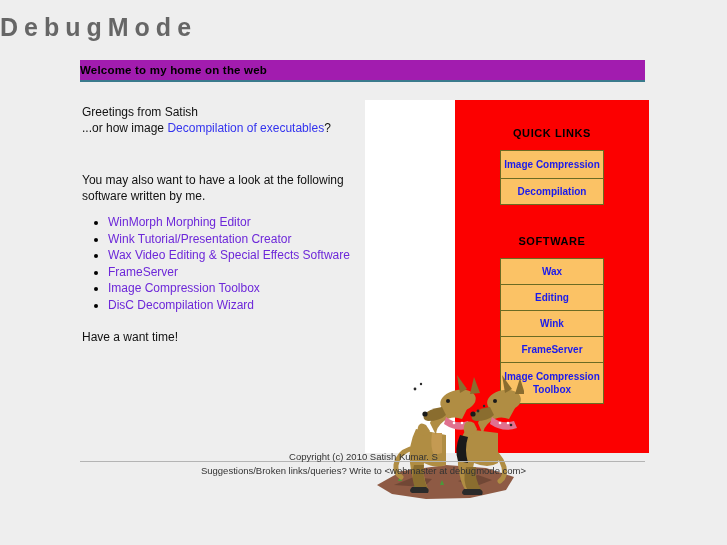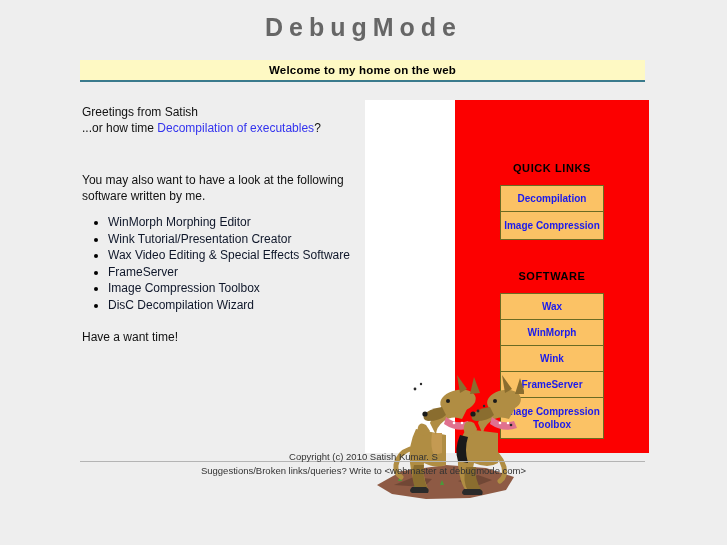--- a/index.html
+++ b/index.html
@@ -10,45 +10,45 @@
     width: 727px;
     height: 545px;
     background: #eeeeee;
     font-family: "Liberation Sans", sans-serif;
     overflow: hidden;
     position: relative;
   }
 
   
   .site-title {
-    text-align: center;
+    text-align: left;
     font-size: 25px;
     font-weight: bold;
     color: #666666;
     letter-spacing: 6px;
     padding-top: 13px;
     height: 34px;
     box-sizing: border-box;
   }
 
   
   .banner-wrap {
     position: absolute;
     left: 80px;
     top: 60px;
     width: 565px;
     height: 22px;
   }
   .banner {
     width: 100%;
     height: 100%;
-    background: #fef9c3;
+    background: #a21caf;
     border-bottom: 2px solid #3a7a8c;
     box-sizing: border-box;
-    text-align: center;
+    text-align: left;
     font-size: 11.5px;
     font-weight: bold;
     color: #000000;
     line-height: 20px;
     letter-spacing: 0.2px;
   }
 
   
   .content {
     position: absolute;
@@ -85,21 +85,21 @@
     margin: 10px 0 0 0;
     padding-left: 26px;
     list-style: disc;
   }
   ul.sw-list li {
     line-height: 16.5px;
     color: #000000;
     font-size: 12px;
   }
   ul.sw-list li a {
-    color: #0f172a;
+    color: #6d28d9;
     text-decoration: none;
   }
 
   
   .img-panel {
     position: absolute;
     left: 361px;
     top: 5px;
     width: 90px;
     height: 353px;
@@ -115,21 +115,21 @@
     height: 353px;
     background: #fc0000;
   }
   .panel-heading {
     text-align: center;
     font-size: 11px;
     font-weight: bold;
     color: #000000;
     letter-spacing: 0.6px;
   }
-  .qh { padding-top: 27px; margin-top: 35px; }
+  .qh { padding-top: 27px; }
   .sh { padding-top: 30px; text-align: center; }
 
   .btn-group {
     width: 102px;
     margin: 11px auto 0 auto;
     border: 1px solid #6b6b23;
   }
   .btn {
     background: #fbc265;
     color: #1a1aee;
@@ -184,21 +184,21 @@
   <div class="banner">Welcome to my home on the web</div>
 </div>
 
 <div class="content">
 
   <div class="left-col">
 
     <p class="p-greeting">Greetings from Satish</p>
 
     <p>
-      <span>...or how time </span><a class="link">Decompilation of executables</a><span>?</span>
+      <span>...or how image </span><a class="link">Decompilation of executables</a><span>?</span>
     </p>
 
     <p class="p-software">You may also want to have a look at the following</p>
     <p>software written by me.</p>
 
     <ul class="sw-list">
       <li><a>WinMorph Morphing Editor</a></li>
       <li><a>Wink Tutorial/Presentation Creator</a></li>
       <li><a>Wax Video Editing &amp; Special Effects Software</a></li>
       <li><a>FrameServer</a></li>
@@ -209,29 +209,29 @@
     <p class="p-nice">Have a want time!</p>
   </div>
 
   <div class="img-panel"></div>
 
   <div class="red-panel">
 
     <div class="panel-heading qh">QUICK LINKS</div>
 
     <div class="btn-group">
+      <div class="btn tall">Image Compression</div>
       <div class="btn">Decompilation</div>
-      <div class="btn tall">Image Compression</div>
     </div>
 
     <div class="panel-heading sh">SOFTWARE</div>
 
     <div class="btn-group">
       <div class="btn">Wax</div>
-      <div class="btn">WinMorph</div>
+      <div class="btn">Editing</div>
       <div class="btn">Wink</div>
       <div class="btn">FrameServer</div>
       <div class="btn tall">Image Compression Toolbox</div>
     </div>
   </div>
 
   <svg class="dogs" viewBox="0 0 150 142">
 
     <path d="M3 112 L28 98 L72 92 L112 95 L140 104 L132 117 L96 125 L52 126 L18 121 Z" fill="#8e5a44"></path>
     <path d="M20 112 L40 104 L58 106 L50 114 Z" fill="#5d3a2b" opacity="0.6"></path>

